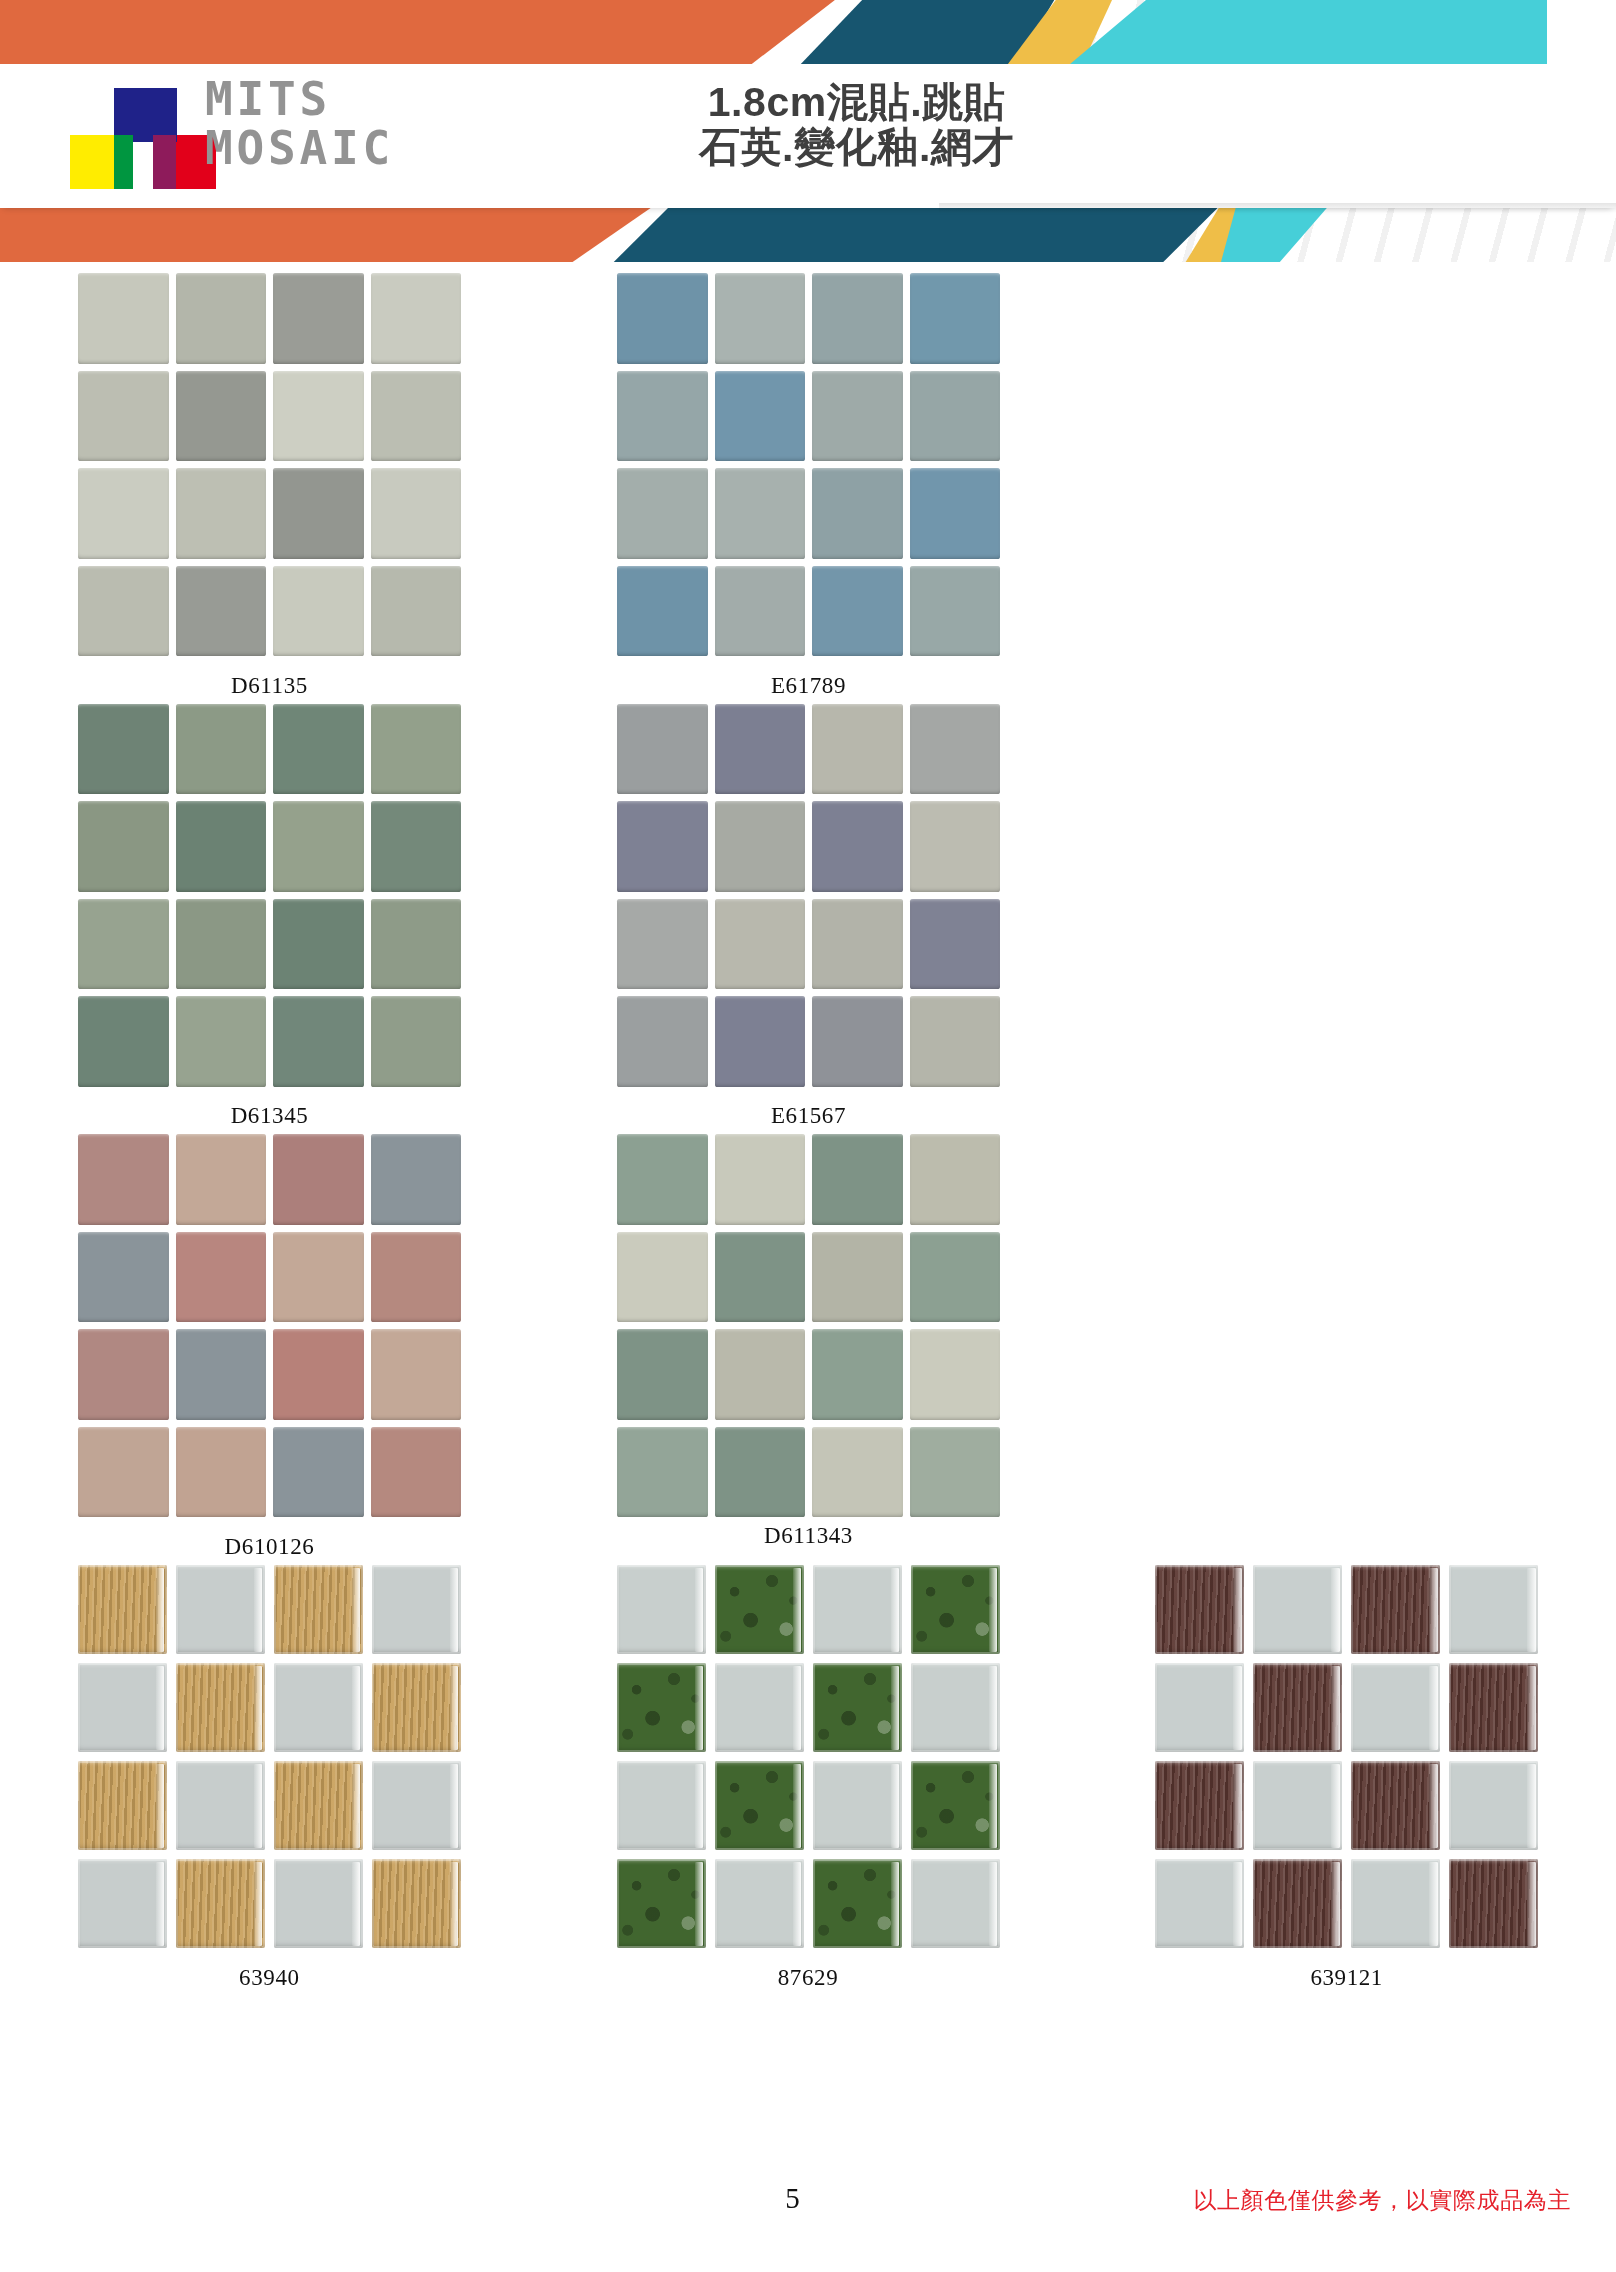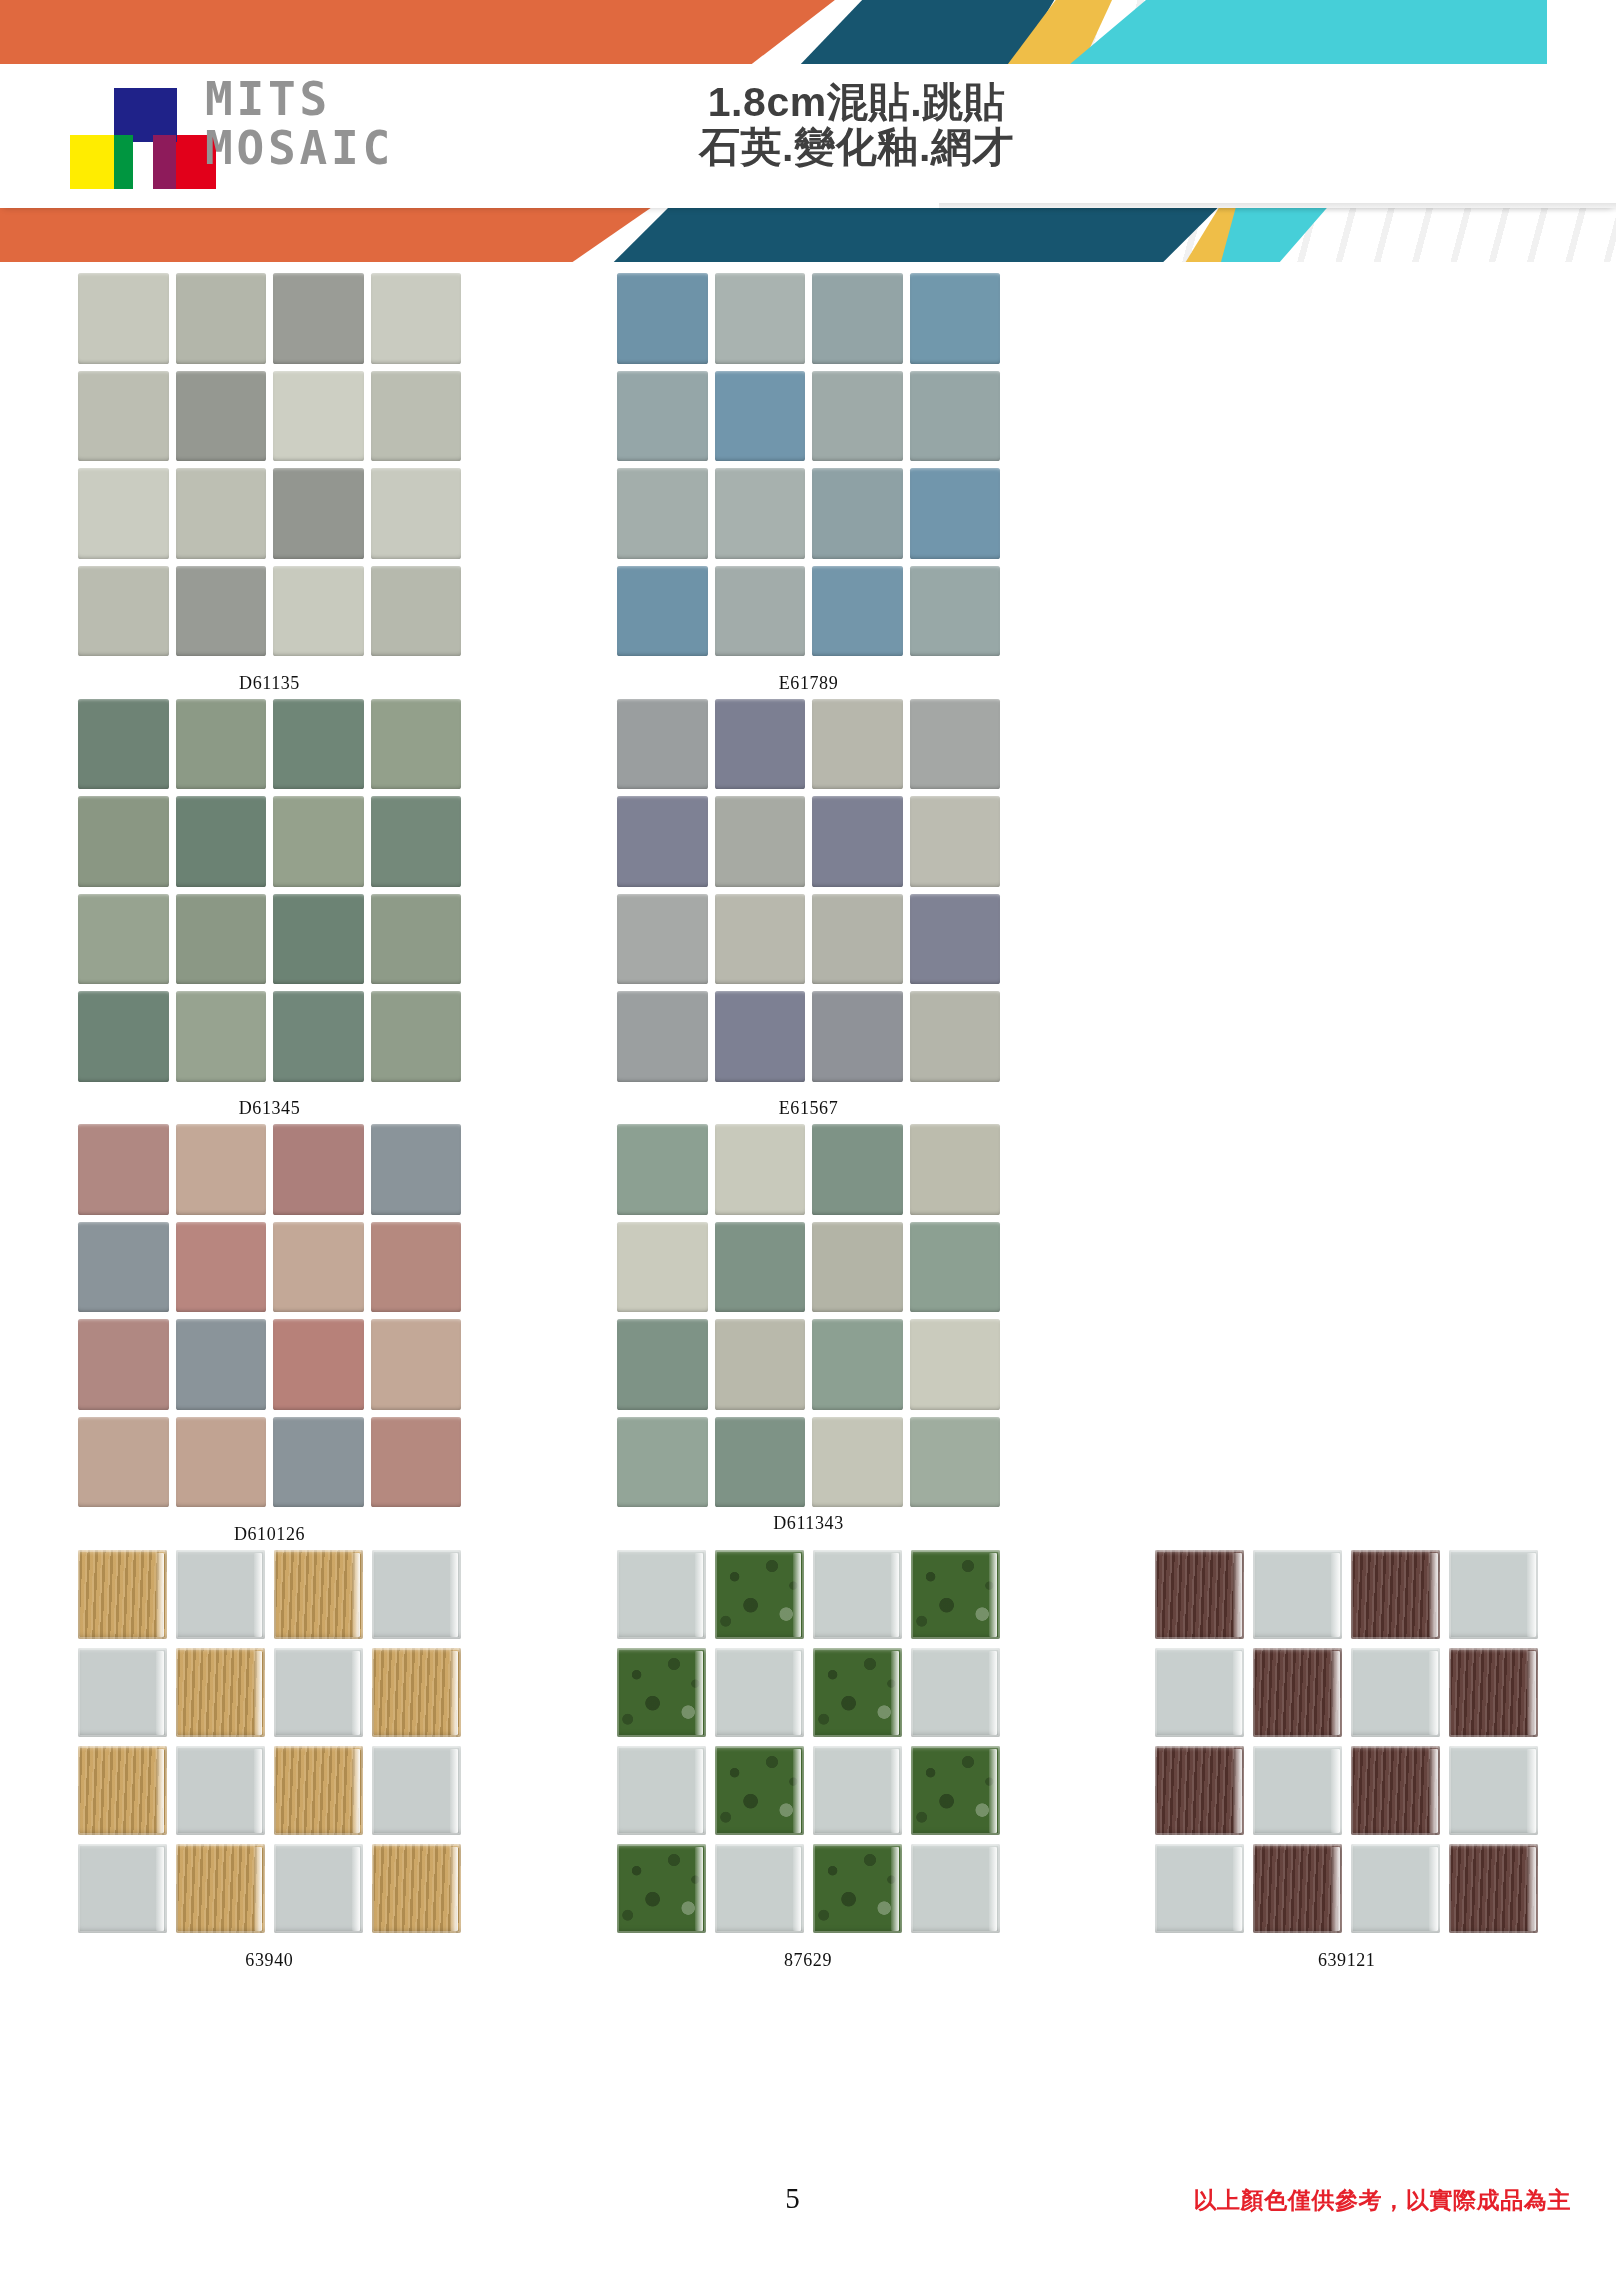--- a/index.html
+++ b/index.html
@@ -134,34 +134,34 @@
   .tile.g.streak{
     background-image:
       repeating-linear-gradient(92deg,
         rgba(255,255,255,0.16) 0 1.9px,
         rgba(0,0,0,0.13) 1.9px 4.5px,
         rgba(255,255,255,0.07) 4.5px 7.7px);
   }
 
   .label{
     font-family:"Liberation Serif", serif;
-    font-size:18px;color:#111;margin-top:16.6px;letter-spacing:0.6px;text-align:center;
+    font-size:23px;color:#111;margin-top:16.6px;letter-spacing:0.6px;text-align:center;
   }
   .label.raise{margin-top:5.1px;}
 
   
   .footer{position:absolute;left:0;top:2182px;width:1616px;height:77px;}
   .page-no{
     position:absolute;left:735px;width:115px;text-align:center;
     font-family:"Liberation Serif", serif;font-size:29px;color:#111;
   }
   .notice{
     position:absolute;right:45px;top:2.6px;
     font-family:"Liberation Sans", sans-serif;
-    font-size:23px;color:#E5202A;font-weight:bold;letter-spacing:0.6px;
+    font-size:23px;color:#E5202A;font-weight:normal;letter-spacing:0.6px;
   }
 </style>
 </head>
 <body>
 
 <div class="header">
 
   <div class="stripes"></div>
   <div class="stripes-mask"></div>
 

